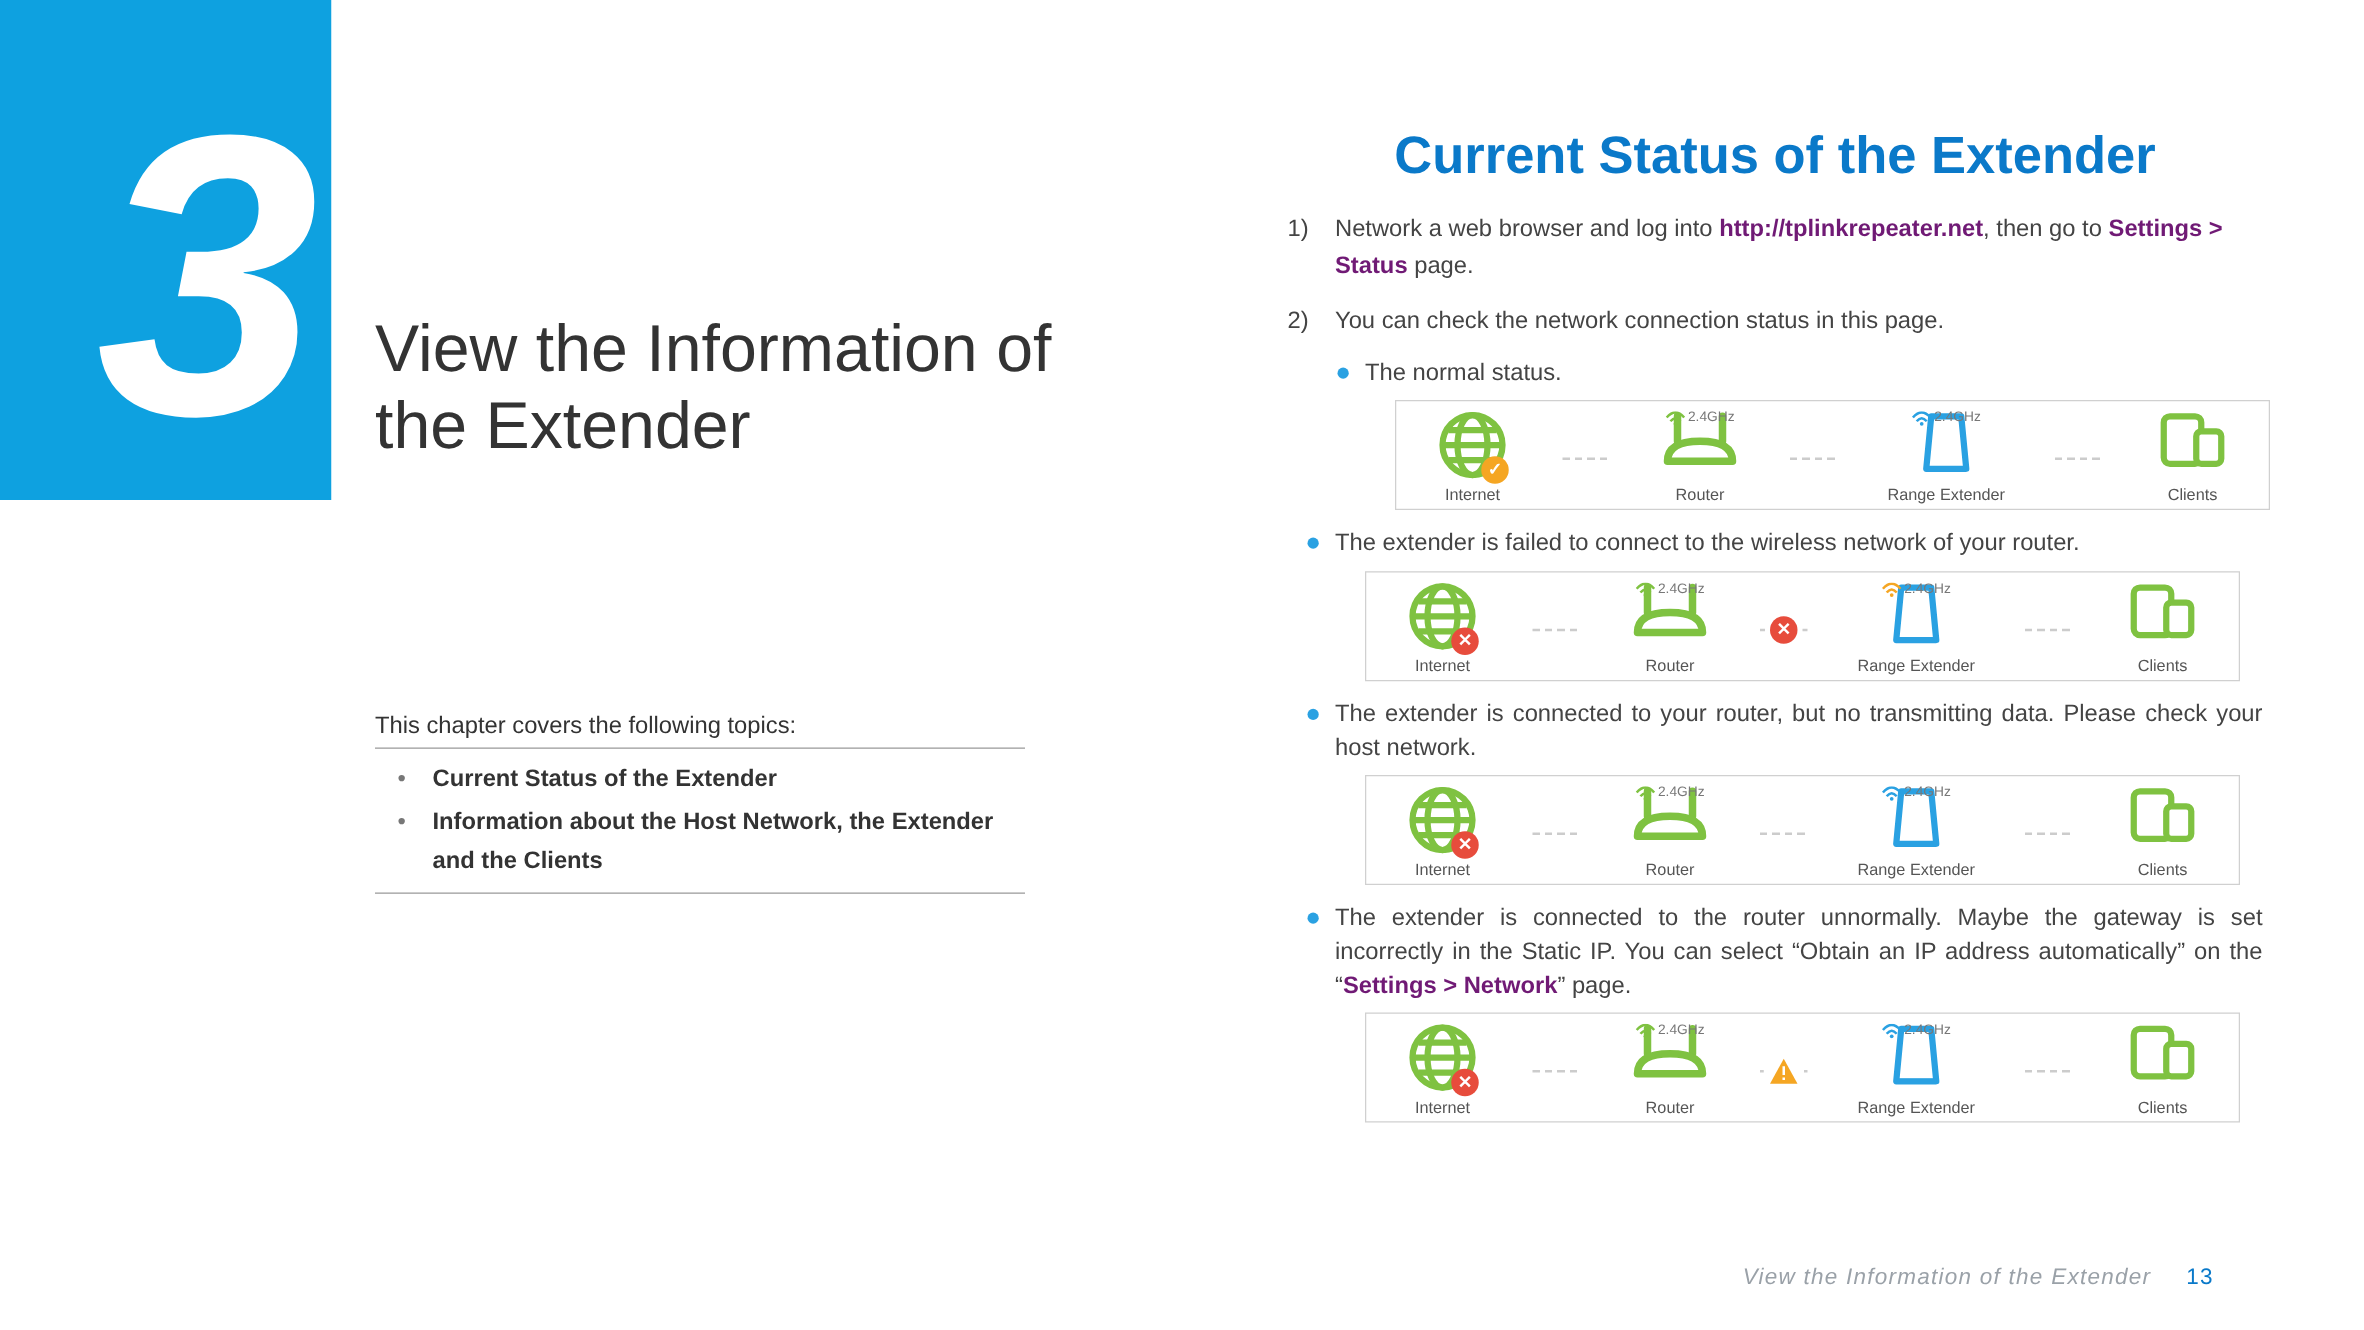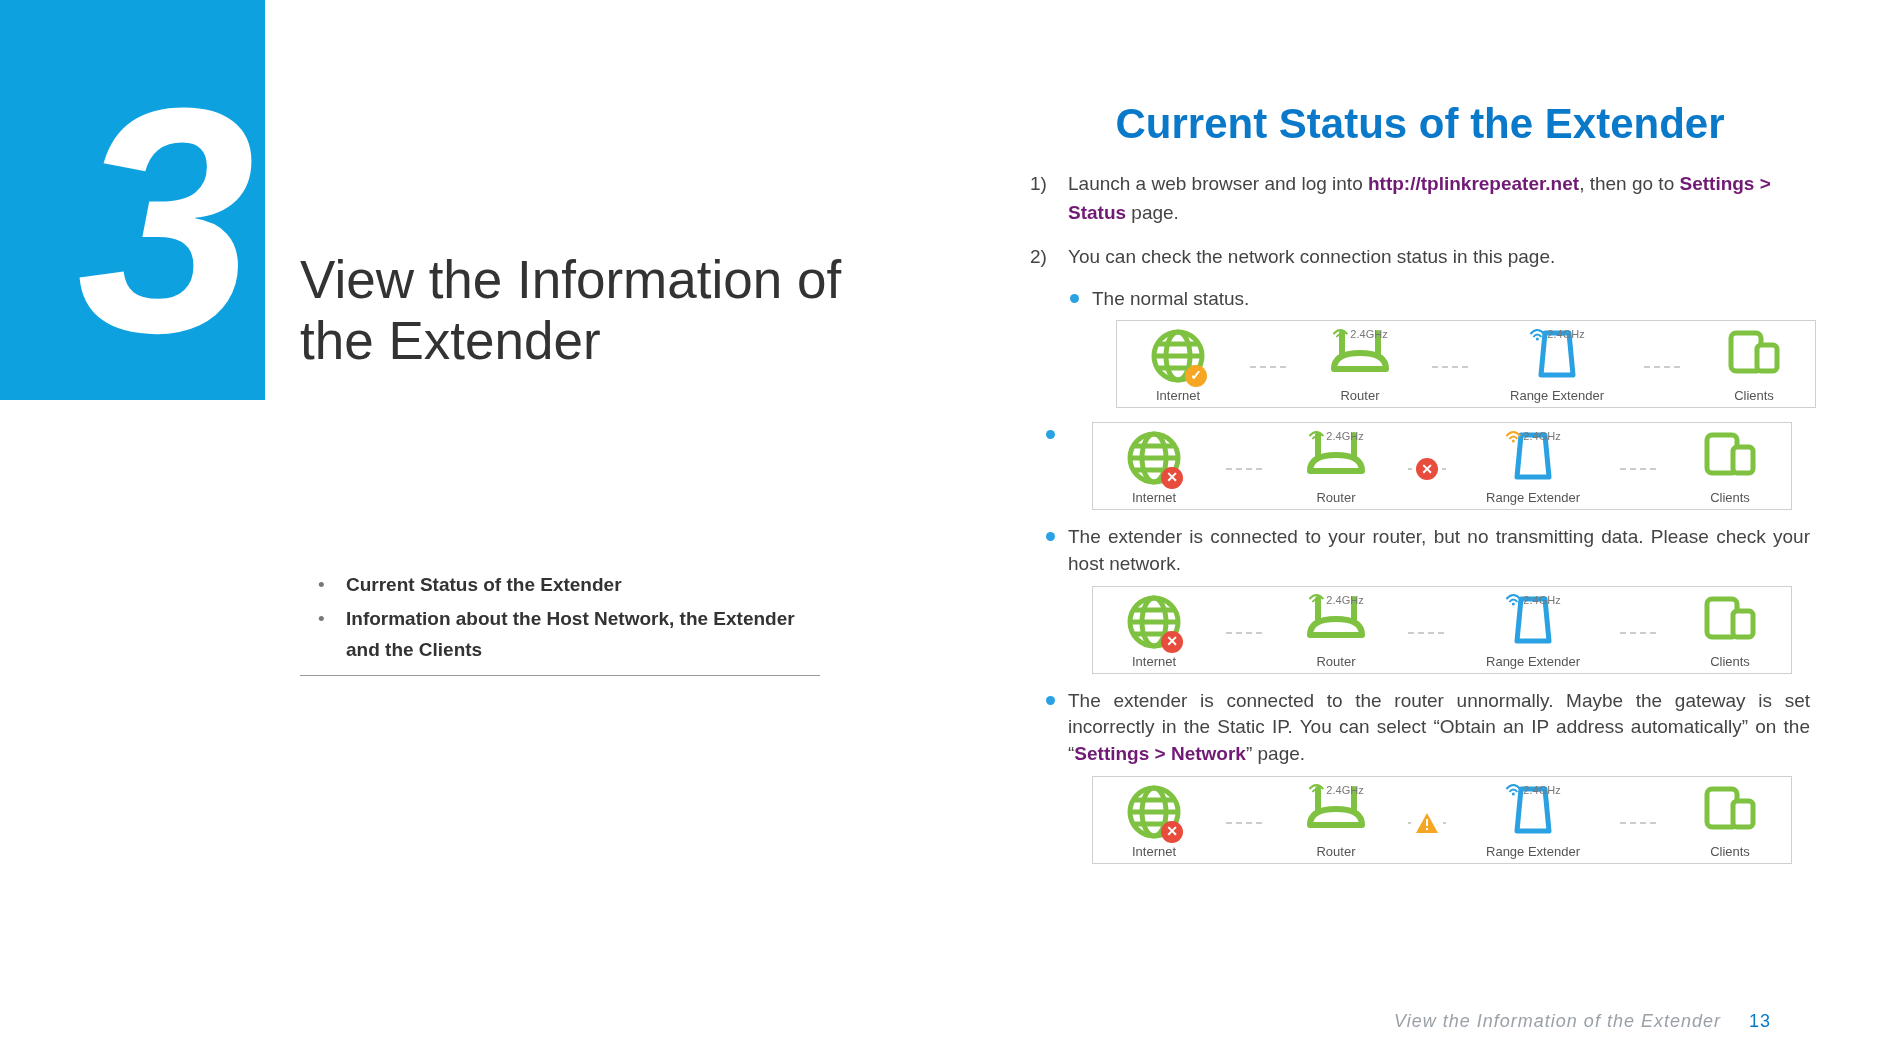--- a/index.html
+++ b/index.html
@@ -65,33 +65,34 @@
 
 <div class="page">
 
   <div class="chapter-badge">
     <div class="num">3</div>
   </div>
 
   <div class="chapter-title">View the Information of the Extender</div>
 
   <div class="topics">
+    <div class="intro">This chapter covers the following topics:</div>
     <ul>
       <li>Current Status of the Extender</li>
       <li>Information about the Host Network, the Extender and the Clients</li>
     </ul>
     <div class="after-line"></div>
   </div>
 
   <div class="right">
     <h2>Current Status of the Extender</h2>
 
     <ol class="steps">
       <li>
-        <span>Launch a web browser and log into </span><b>http://tplinkrepeater.net</b><span>, then go to </span><b>Settings &gt; Status</b><span> page.</span>
+        <span>Network a web browser and log into </span><b>http://tplinkrepeater.net</b><span>, then go to </span><b>Settings &gt; Status</b><span> page.</span>
       </li>
       <li>
         <span>You can check the network connection status in this page.</span>
 
         <ul class="sublist">
 
           <li>
             <span>The normal status.</span>
             <div class="diagram">
               <div class="node">
@@ -150,20 +151,21 @@
                       <rect x="4" y="4" width="30" height="38" rx="5" fill="none" stroke="#7fc241" stroke-width="5"></rect>
                       <rect x="30" y="16" width="20" height="26" rx="4" fill="#fff" stroke="#7fc241" stroke-width="5"></rect>
                     </svg>
                 </div>
                 <div class="label">Clients</div>
               </div>
             </div>
           </li>
 
           <li style="margin-left:-24px; padding-left:24px;">
+            <span>The extender is failed to connect to the wireless network of your router.</span>
             <div class="diagram">
               <div class="node">
                 <div class="ic-holder">
                   <svg width="54" height="54" viewBox="0 0 54 54">
                       <circle cx="27" cy="27" r="24" fill="none" stroke="#7fc241" stroke-width="5"></circle>
                       <ellipse cx="27" cy="27" rx="12" ry="24" fill="none" stroke="#7fc241" stroke-width="5"></ellipse>
                       <line x1="3" y1="27" x2="51" y2="27" stroke="#7fc241" stroke-width="5"></line>
                       <line x1="8" y1="15" x2="46" y2="15" stroke="#7fc241" stroke-width="5"></line>
                       <line x1="8" y1="39" x2="46" y2="39" stroke="#7fc241" stroke-width="5"></line>
                     </svg>

